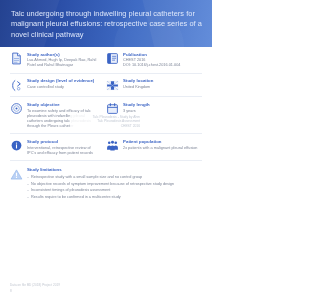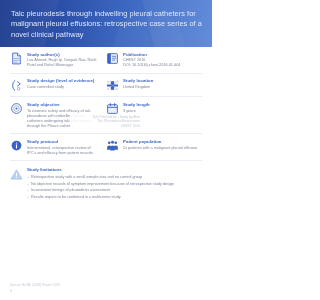--- a/index.html
+++ b/index.html
@@ -174,21 +174,21 @@
     margin-top: 1.6px;
   }
 </style>
 </head>
 <body>
 
 <div class="header">
   <div class="header-deco-a"></div>
   <div class="header-deco-b"></div>
   <div class="header-deco-c"></div>
-  <div class="header-title">Talc pleurodesis through indwelling pleural catheters for malignant pleural effusions: retrospective case series of a novel clinical pathway</div>
+  <div class="header-title">Talc undergoing through indwelling pleural catheters for malignant pleural effusions: retrospective case series of a novel clinical pathway</div>
 </div>
 
 <div class="sheet">
 
   <div class="row">
     <div class="cell cell-pad-right">
       <span class="icon">
         <svg viewBox="0 0 24 24" fill="none">
           <path d="M5 2h9l5 5v15H5z" fill="#e8eefb" stroke="#3a63c4" stroke-width="1.6" stroke-linejoin="round"></path>
           <path d="M14 2v5h5" fill="#ffffff" stroke="#3a63c4" stroke-width="1.6" stroke-linejoin="round"></path>

